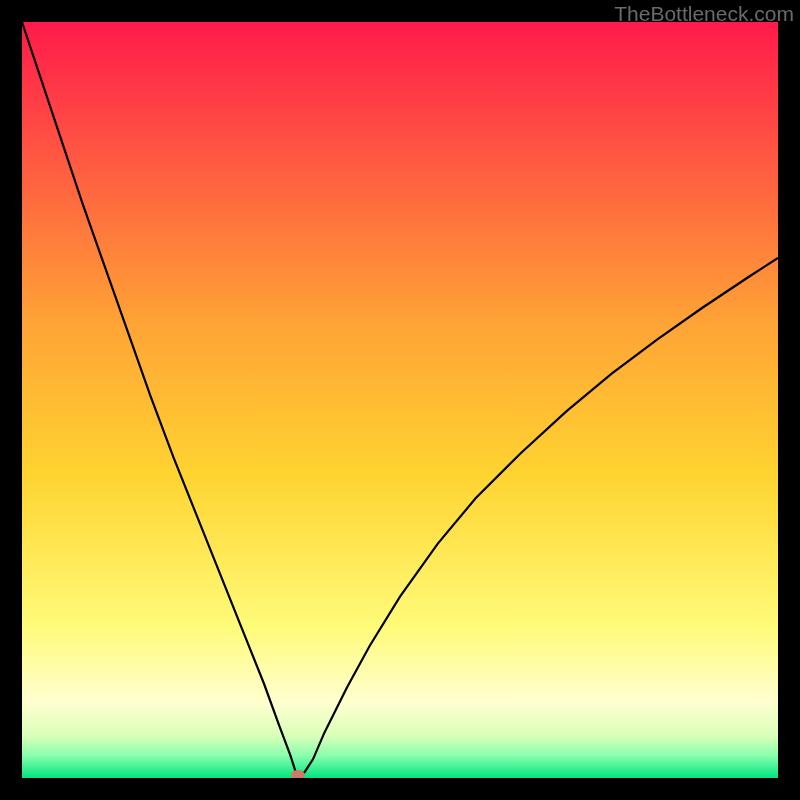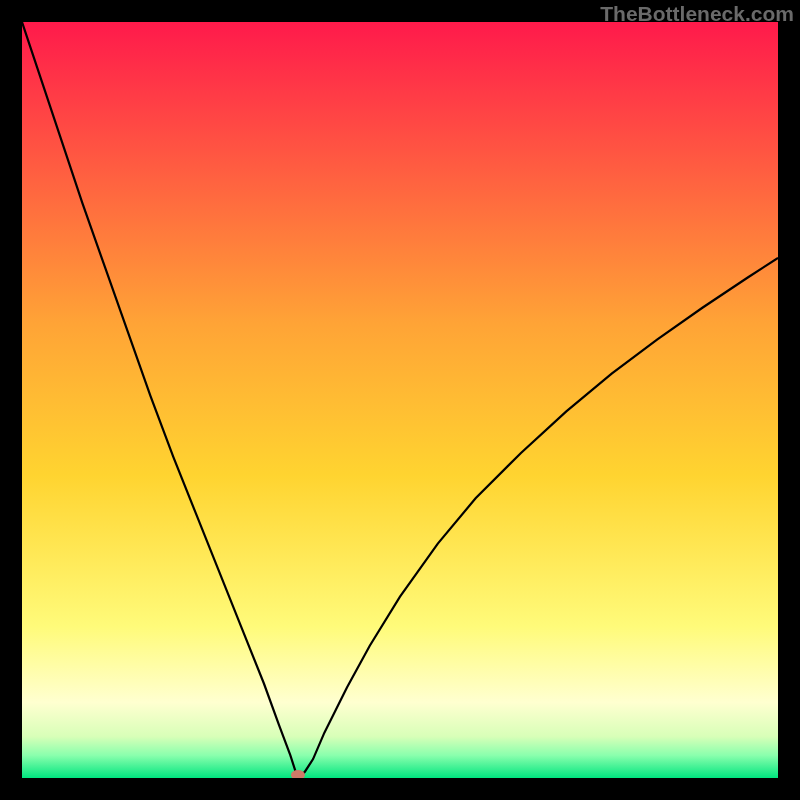--- a/index.html
+++ b/index.html
@@ -25,21 +25,21 @@
     top: 0;
     width: 756px;
     height: 756px;
   }
   .watermark {
     position: absolute;
     top: 2px;
     right: 6px;
     color: #6a6a6a;
     font-size: 21px;
-    font-weight: 700;
+    font-weight: 400;
     letter-spacing: 0px;
     z-index: 10;
   }
   svg {
     display: block;
   }
 </style>
 </head>
 <body>
 

